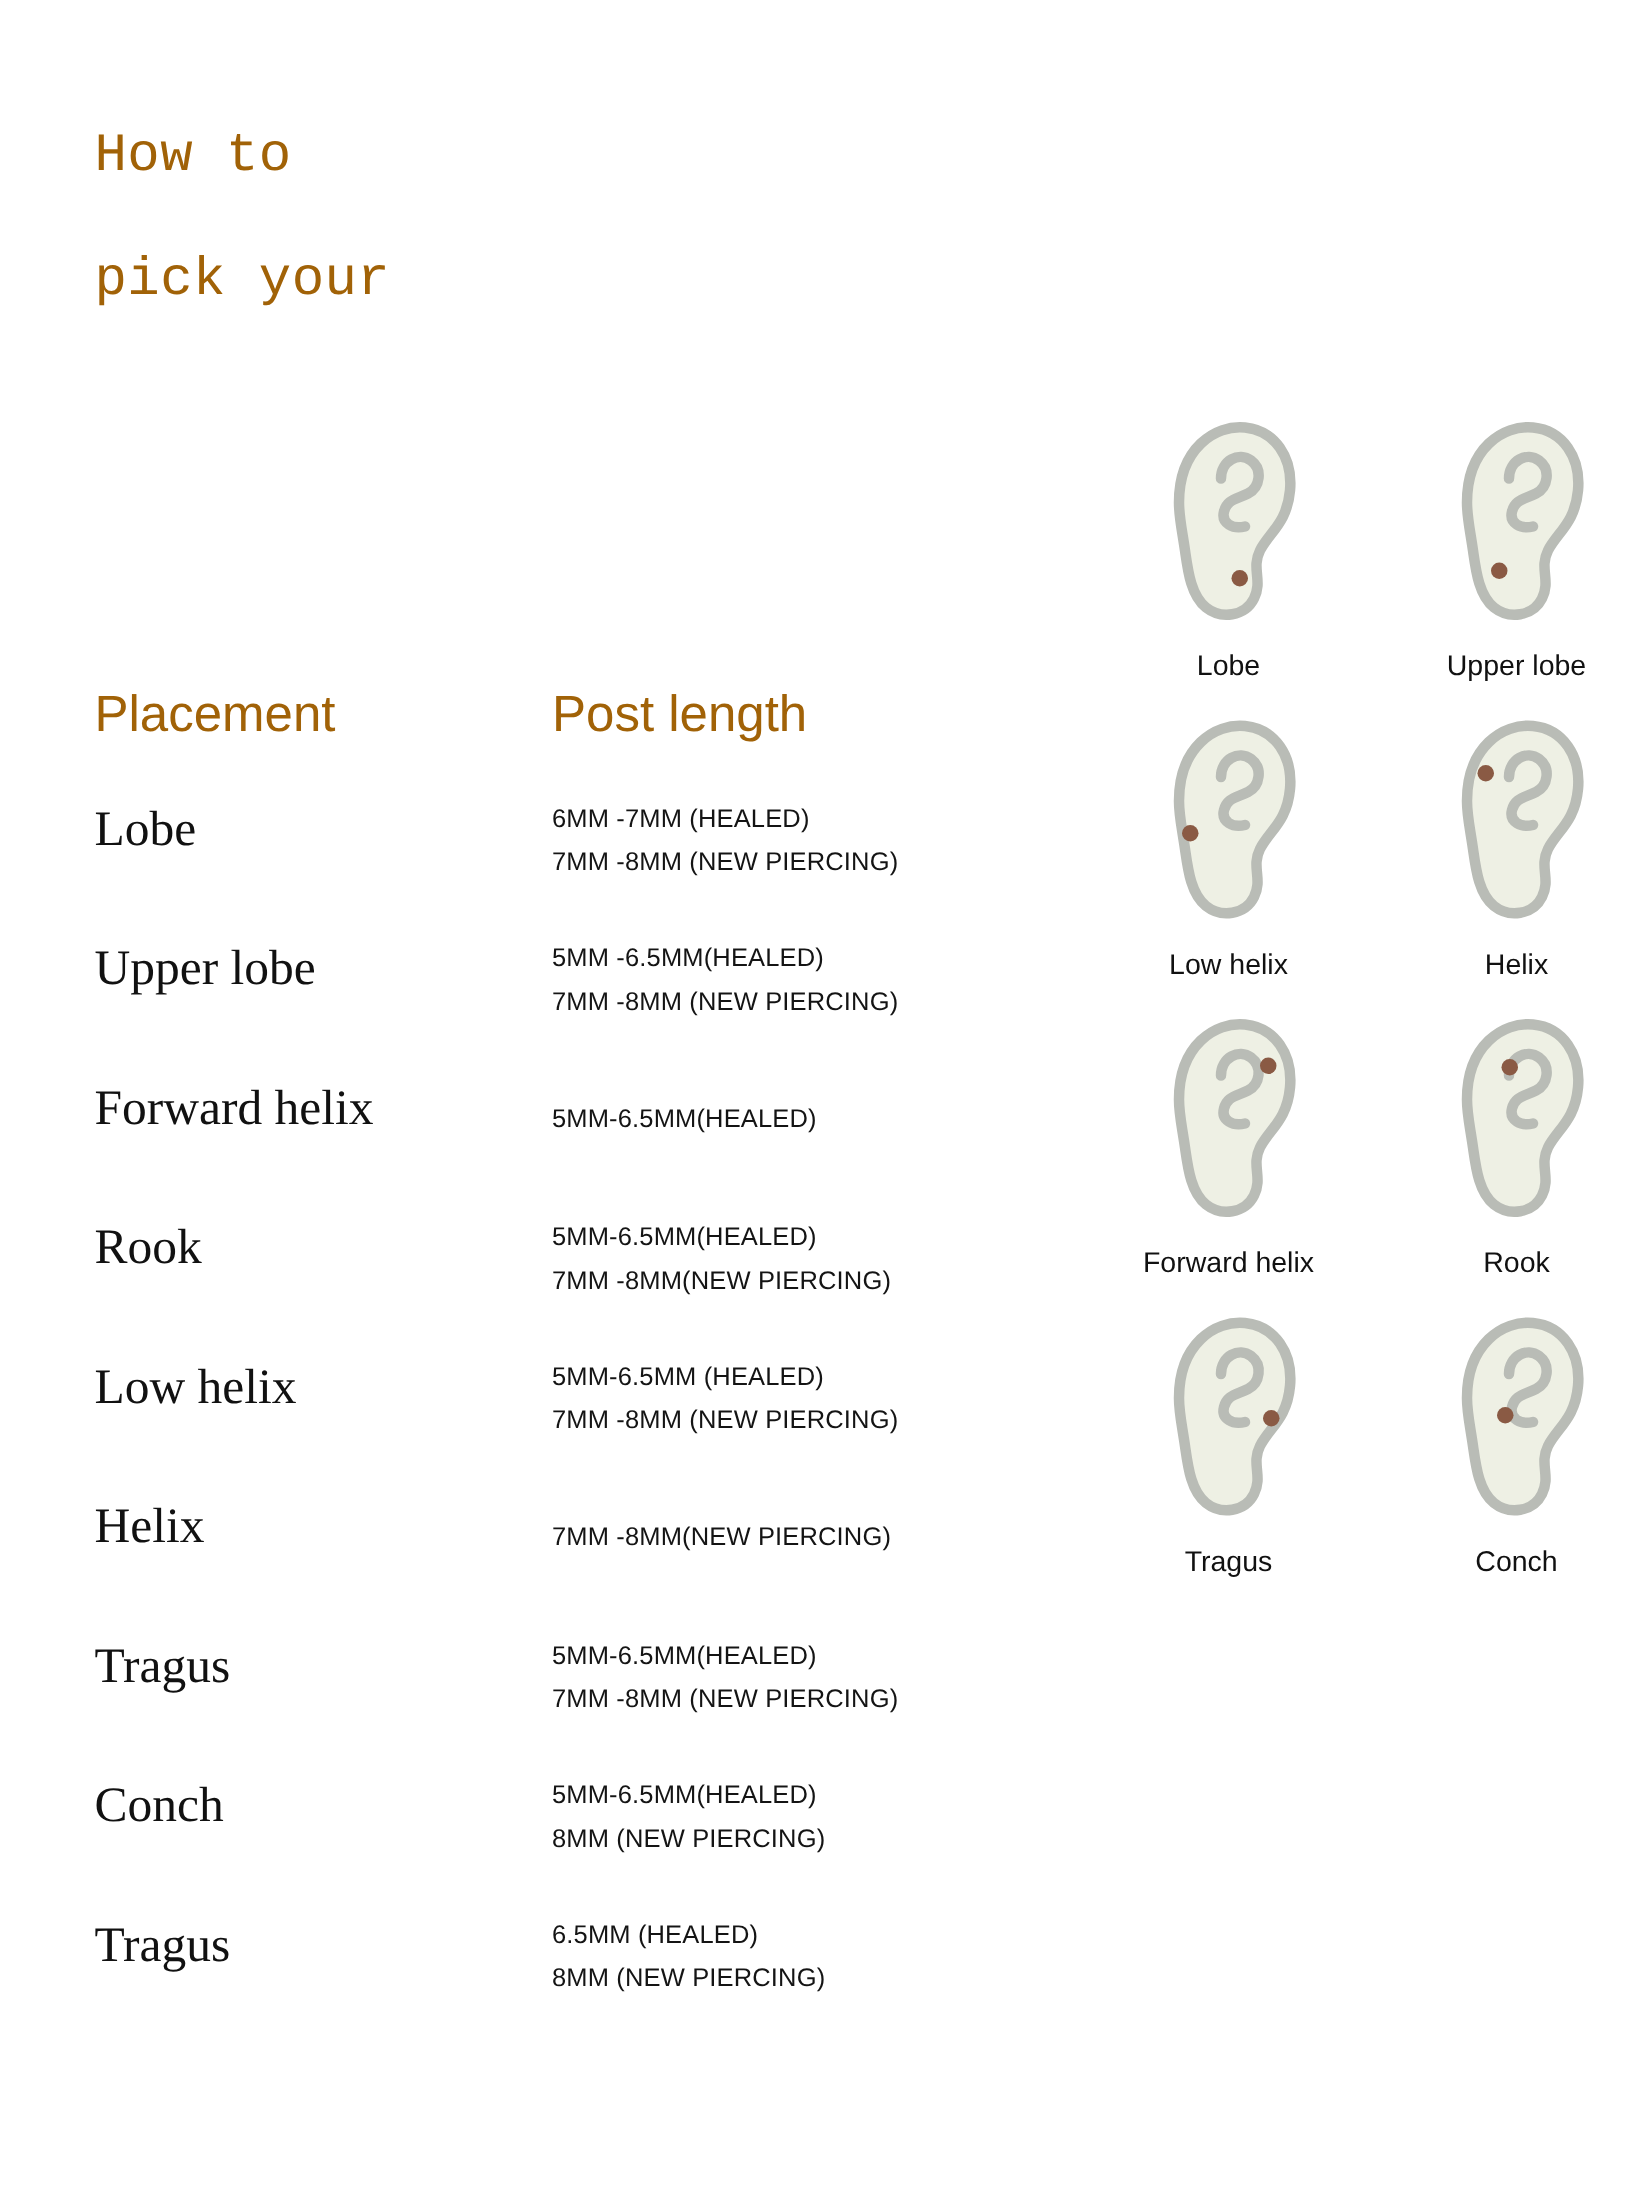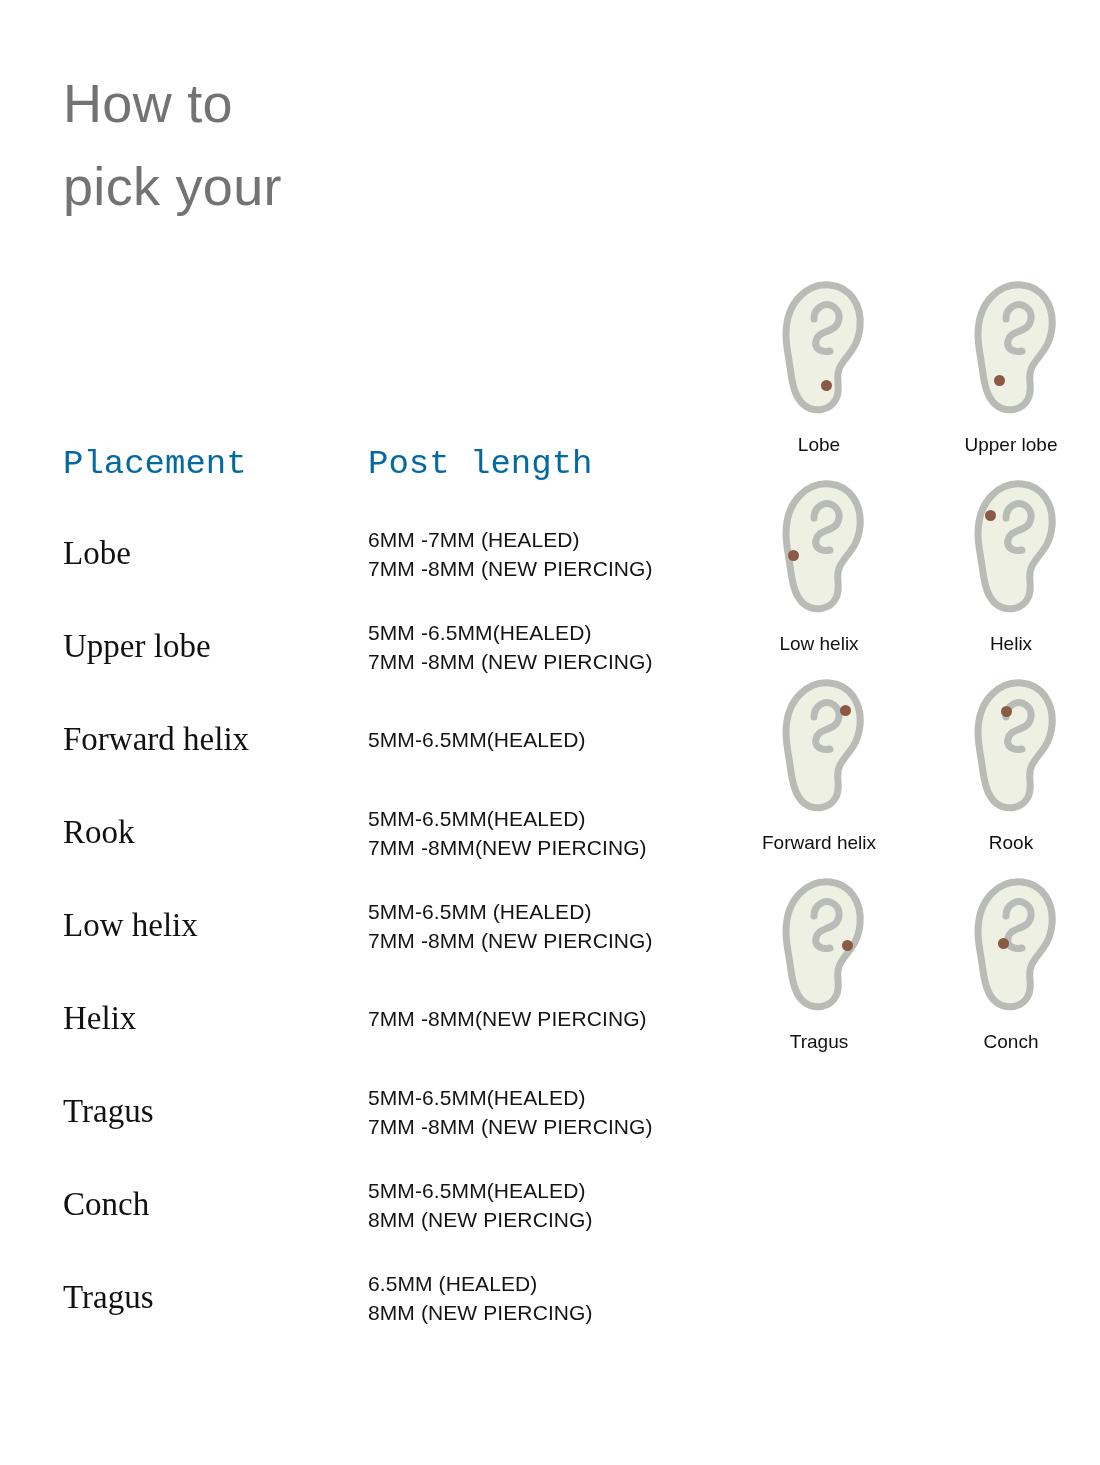--- a/index.html
+++ b/index.html
@@ -14,24 +14,24 @@
     font-family: "Liberation Serif", serif;
     color: #1a1a1a;
     overflow: hidden;
   }
 
   
   .title {
     position: absolute;
     left: 63px;
     top: 62px;
-    font-family: Liberation Sans, sans-serif;
-    font-size: 54px;
+    font-family: Liberation Mono, monospace;
+    font-size: 36px;
     line-height: 83px;
-    color: #737373;
+    color: #a16207;
     letter-spacing: 0.3px;
   }
   .title-line { display: block; white-space: nowrap; }
 
   
   .table {
     position: absolute;
     left: 63px;
     top: 445px;
     width: 660px;
@@ -40,42 +40,43 @@
     display: flex;
     align-items: baseline;
     height: 62px;
   }
   .col-placement {
     width: 305px;
     flex: 0 0 305px;
   }
   .col-length {
     flex: 1 1 auto;
+    margin-top: 12px;
   }
   .head-text {
-    font-family: Liberation Mono, monospace;
+    font-family: Liberation Sans, sans-serif;
     font-size: 34px;
-    color: #0369a1;
+    color: #a16207;
     white-space: nowrap;
   }
 
   .row {
     display: flex;
     align-items: center;
     min-height: 93px;
   }
   .placement-text {
     font-family: "Liberation Serif", serif;
     font-size: 33px;
     color: #111111;
     white-space: nowrap;
   }
   .length-cell {
     font-family: "Liberation Sans", sans-serif;
-    font-size: 21px;
+    font-size: 17px;
     line-height: 29px;
     color: #141414;
     letter-spacing: 0.1px;
     white-space: nowrap;
   }
   .length-line { display: block; }
 
   
   .ears {
     position: absolute;

